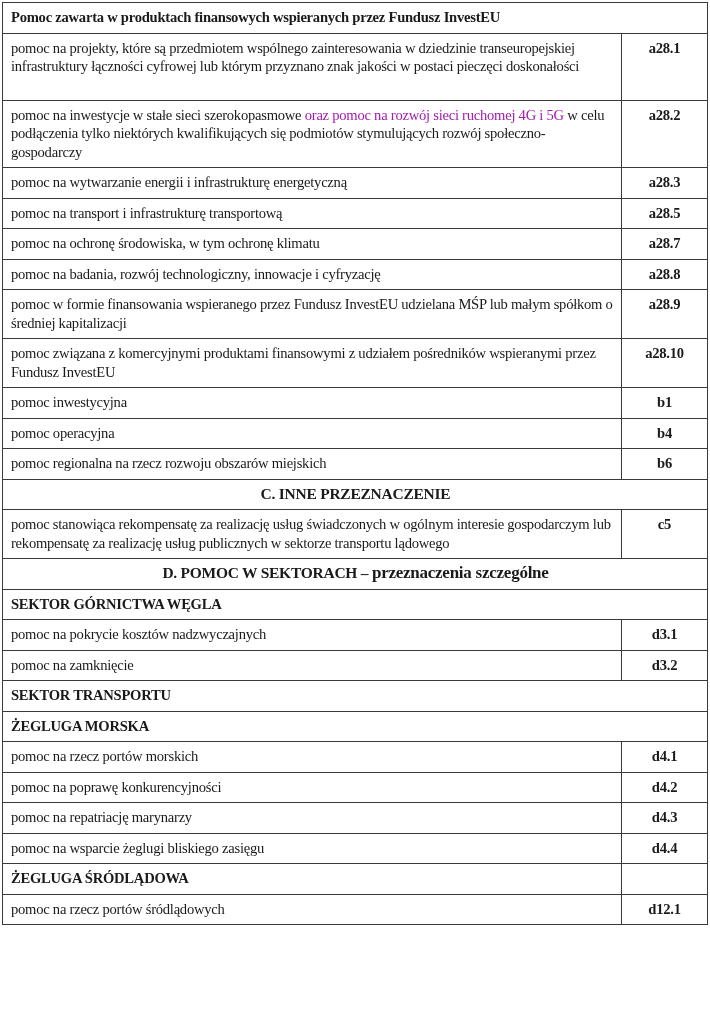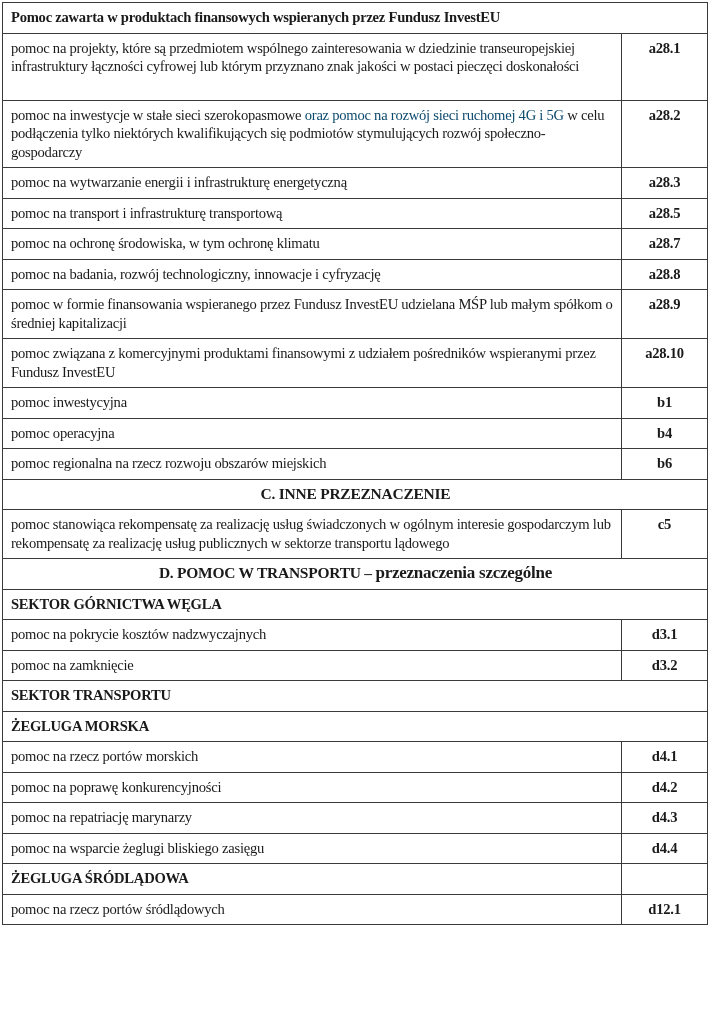--- a/index.html
+++ b/index.html
@@ -31,21 +31,21 @@
     font-weight: bold;
     padding-left: 2px; padding-right: 2px;
   }
   td.full { font-weight: bold; }
   td.section {
     text-align: center;
     font-weight: bold;
     font-size: 15.5px;
   }
   td.section .sub { font-size: 17px; }
-  .muted { color: #0c4a6e; }
+  .muted { color: #a21caf; }
   tr.r1 td { height: 18px; }
   tr.r2 td { height: 37px; }
   tr.r3 td { height: 55px; }
   td.header-main { font-weight: bold; font-size: 14.6px; }
 </style>
 </head>
 <body>
 
 <div class="sheet">
 <table>
@@ -106,21 +106,21 @@
 
     <tr class="r1">
       <td colspan="2" class="section">C. INNE PRZEZNACZENIE</td>
     </tr>
     <tr class="r2">
       <td>pomoc stanowiąca rekompensatę za realizację usług świadczonych w ogólnym interesie gospodarczym lub rekompensatę za realizację usług publicznych w sektorze transportu lądowego</td>
       <td class="code">c5</td>
     </tr>
 
     <tr class="r1">
-      <td colspan="2" class="section"><span>D. POMOC W TRANSPORTU –</span> <span class="sub">przeznaczenia szczególne</span></td>
+      <td colspan="2" class="section"><span>D. POMOC W SEKTORACH –</span> <span class="sub">przeznaczenia szczególne</span></td>
     </tr>
 
     <tr class="r1">
       <td colspan="2" class="full">SEKTOR GÓRNICTWA WĘGLA</td>
     </tr>
     <tr class="r1">
       <td>pomoc na pokrycie kosztów nadzwyczajnych</td>
       <td class="code">d3.1</td>
     </tr>
     <tr class="r1">

